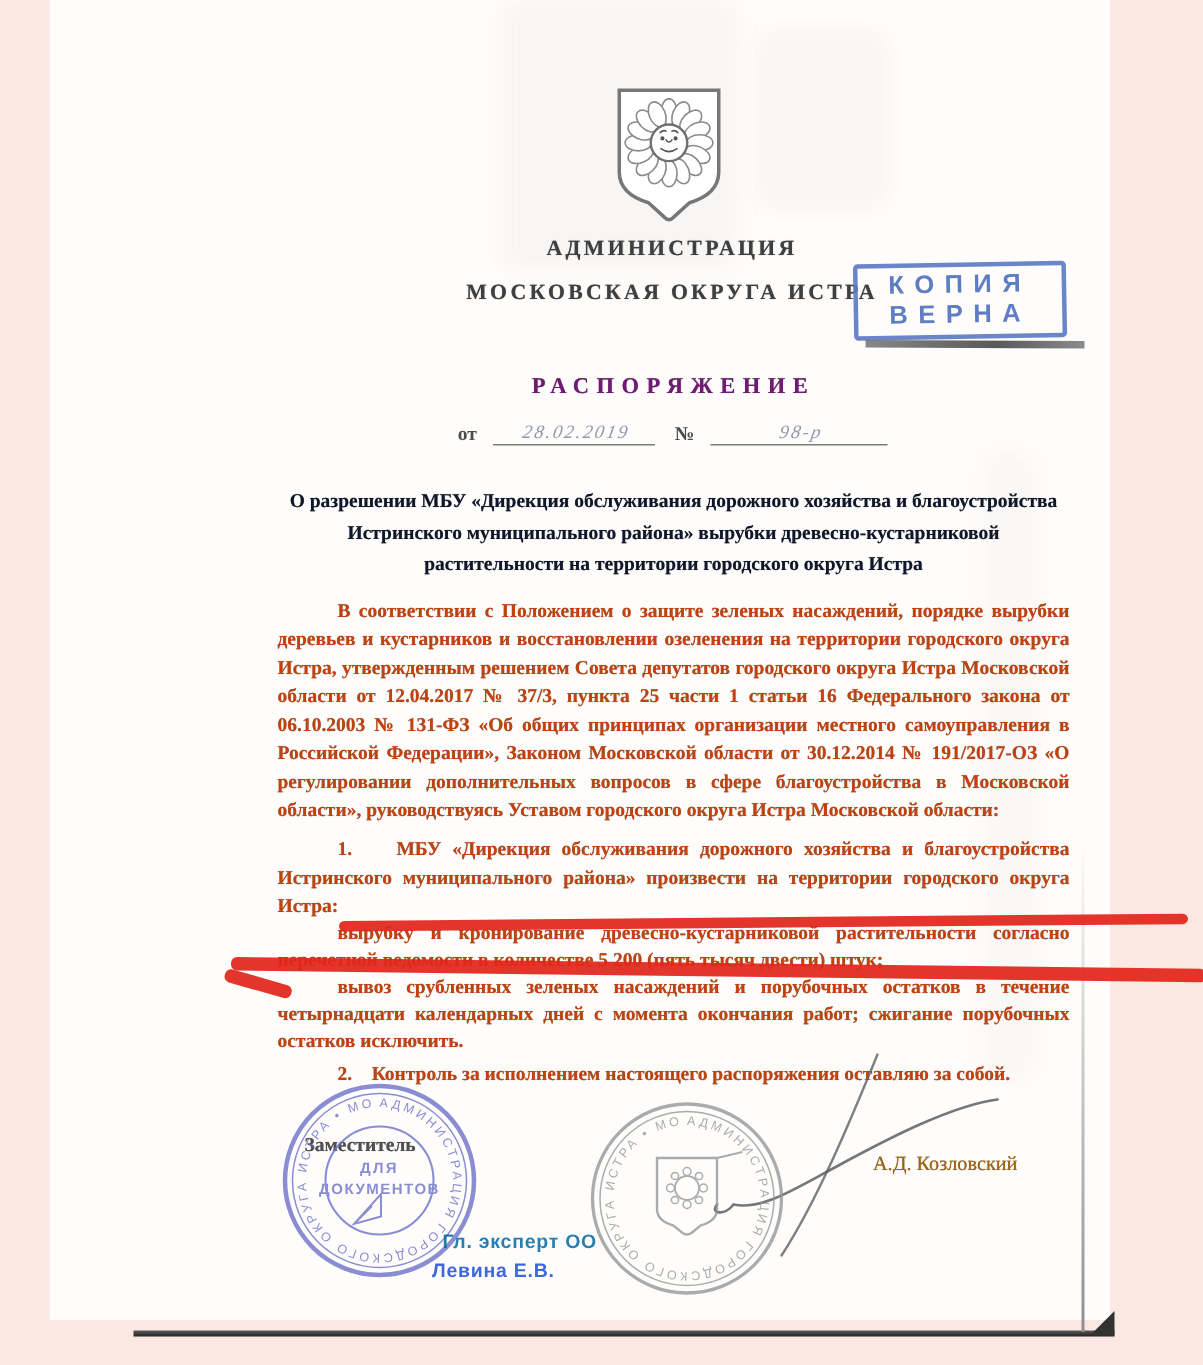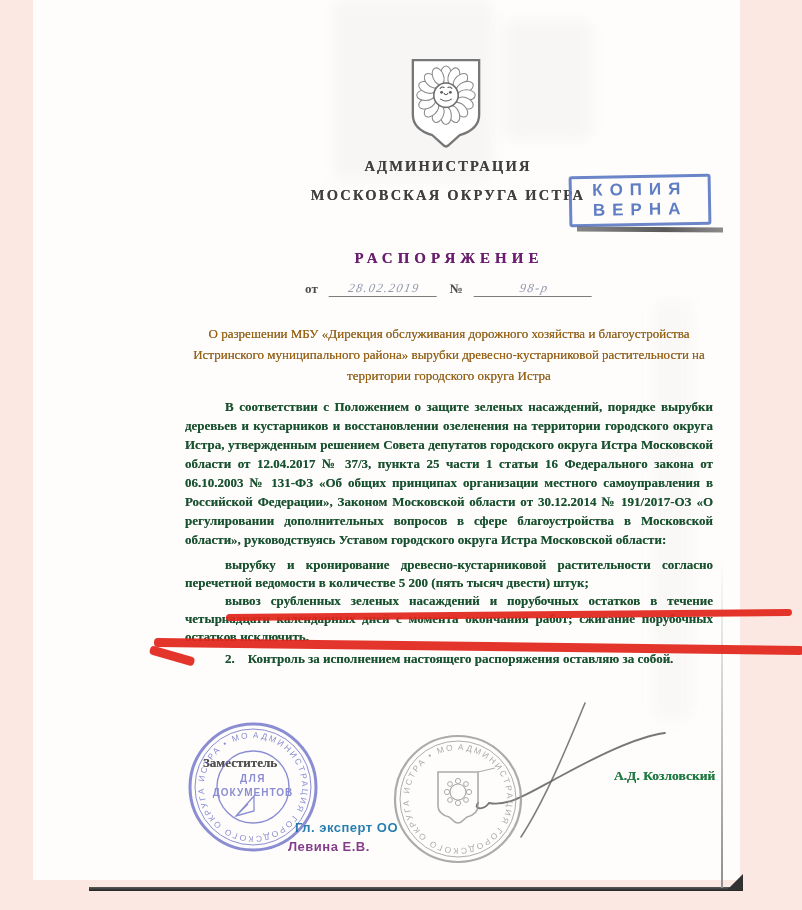--- a/index.html
+++ b/index.html
@@ -46,57 +46,57 @@
     font-weight:bold;font-size:13px;color:#4c4c4c;margin-bottom:26px;height:20px;
   }
   .hand{
     display:inline-block;border-bottom:1.3px solid #5c5c5c;text-align:center;
     font-style:italic;color:#79809a;opacity:.8;transform:skewX(-10deg);
     letter-spacing:1.5px;font-size:12.5px;font-weight:normal;
   }
   #hand-date{width:108px;}
   #hand-num{width:118px;}
   #doc-title{
-    text-align:center;font-weight:normal;font-size:13px;line-height:21px;
-    color:#a16207;margin:0 4px 11px 4px;text-shadow:0 0 .5px rgba(60,60,60,.7);
+    text-align:center;font-weight:bold;font-size:13px;line-height:21px;
+    color:#0f172a;margin:0 4px 11px 4px;text-shadow:0 0 .5px rgba(60,60,60,.7);
   }
   .para{
     margin:0;font-weight:bold;font-size:13px;line-height:19px;text-align:justify;
-    color:#14532d;text-shadow:0 0 .5px rgba(80,80,80,.65);
+    color:#c2410c;text-shadow:0 0 .5px rgba(80,80,80,.65);
   }
   .indent{text-indent:40px;}
   #preamble{margin-bottom:7px;}
   .sub{line-height:18px;}
   #item2{margin-top:4px;line-height:18px;}
 
   
   .red-stroke{position:absolute;background:#e2261c;opacity:.93;border-radius:4px;z-index:6;transform-origin:left center;}
   #red-a{left:226px;top:614px;width:566px;height:7px;transform:rotate(-0.5deg);}
   #red-b{left:154px;top:638px;width:650px;height:9px;transform:rotate(0.7deg);}
   #red-b-tail{left:150px;top:645px;width:46px;height:9px;transform:rotate(16deg);}
 
   
   #position-block{
     position:absolute;left:148px;top:752px;width:300px;font-weight:bold;
     font-size:13px;line-height:21px;color:#4f4f4f;text-shadow:0 0 .5px rgba(70,70,70,.7);margin-left:22px;
   }
   #signer-name{
-    position:absolute;left:581px;top:768px;font-weight:bold;font-size:13.5px;
-    color:#15803d;text-shadow:0 0 .5px rgba(70,70,70,.7);
+    position:absolute;left:549px;top:768px;font-weight:normal;font-size:13.5px;
+    color:#a16207;text-shadow:0 0 .5px rgba(70,70,70,.7);
   }
   #sig-svg{position:absolute;left:430px;top:695px;}
   #stamp-blue{position:absolute;left:145px;top:712px;opacity:.78;}
   #stamp-gray{position:absolute;left:350px;top:724px;opacity:.8;}
   #expert-title{
     position:absolute;left:262px;top:820px;font-family:"Liberation Sans", sans-serif;
     font-size:13px;font-weight:bold;color:#0369a1;opacity:.85;letter-spacing:.5px;
   }
   #expert-name{
     position:absolute;left:255px;top:839px;font-family:"Liberation Sans", sans-serif;
-    font-size:13px;font-weight:bold;color:#701a75;opacity:.85;letter-spacing:.5px;
+    font-size:13px;font-weight:bold;color:#1d4ed8;opacity:.85;letter-spacing:.5px;
   }
 
   
   #bottom-edge{position:absolute;left:56px;top:887px;width:654px;height:4px;
     background:linear-gradient(#5a5a5a,#242424);}
   #right-edge{position:absolute;left:688px;top:560px;width:2px;height:328px;
     background:linear-gradient(rgba(150,150,150,0),#8f8f8f);}
   #corner-shadow{position:absolute;left:694px;top:874px;width:0;height:0;
     border-left:16px solid transparent;border-bottom:16px solid #323232;}
 </style>
@@ -153,20 +153,21 @@
     <div id="date-line">
       <span>от</span>
       <span id="hand-date" class="hand">28.02.2019</span>
       <span>№</span>
       <span id="hand-num" class="hand">98-р</span>
     </div>
 
     <div id="doc-title">О разрешении МБУ «Дирекция обслуживания дорожного хозяйства и благоустройства Истринского муниципального района» вырубки древесно-кустарниковой растительности на территории городского округа Истра</div>
 
     <p id="preamble" class="para indent">В соответствии с Положением о защите зеленых насаждений, порядке вырубки деревьев и кустарников и восстановлении озеленения на территории городского округа Истра, утвержденным решением Совета депутатов городского округа Истра Московской области от 12.04.2017 № 37/3, пункта 25 части 1 статьи 16 Федерального закона от 06.10.2003 № 131-ФЗ «Об общих принципах организации местного самоуправления в Российской Федерации», Законом Московской области от 30.12.2014 № 191/2017-ОЗ «О регулировании дополнительных вопросов в сфере благоустройства в Московской области», руководствуясь Уставом городского округа Истра Московской области:</p>
+    <p class="para indent">1.&nbsp;&nbsp;&nbsp;&nbsp;МБУ «Дирекция обслуживания дорожного хозяйства и благоустройства Истринского муниципального района» произвести на территории городского округа Истра:</p>
     <p class="para indent sub">вырубку и кронирование древесно-кустарниковой растительности согласно перечетной ведомости в количестве 5 200 (пять тысяч двести) штук;</p>
     <p class="para indent sub">вывоз срубленных зеленых насаждений и порубочных остатков в течение четырнадцати календарных дней с момента окончания работ; сжигание порубочных остатков исключить.</p>
     <p id="item2" class="para indent">2.&nbsp;&nbsp;&nbsp;&nbsp;Контроль за исполнением настоящего распоряжения оставляю за собой.</p>
   </div>
 
   <div id="position-block">
     <div>Заместитель</div>
   </div>
 
   <svg id="sig-svg" width="230" height="150" viewBox="0 0 230 150">

